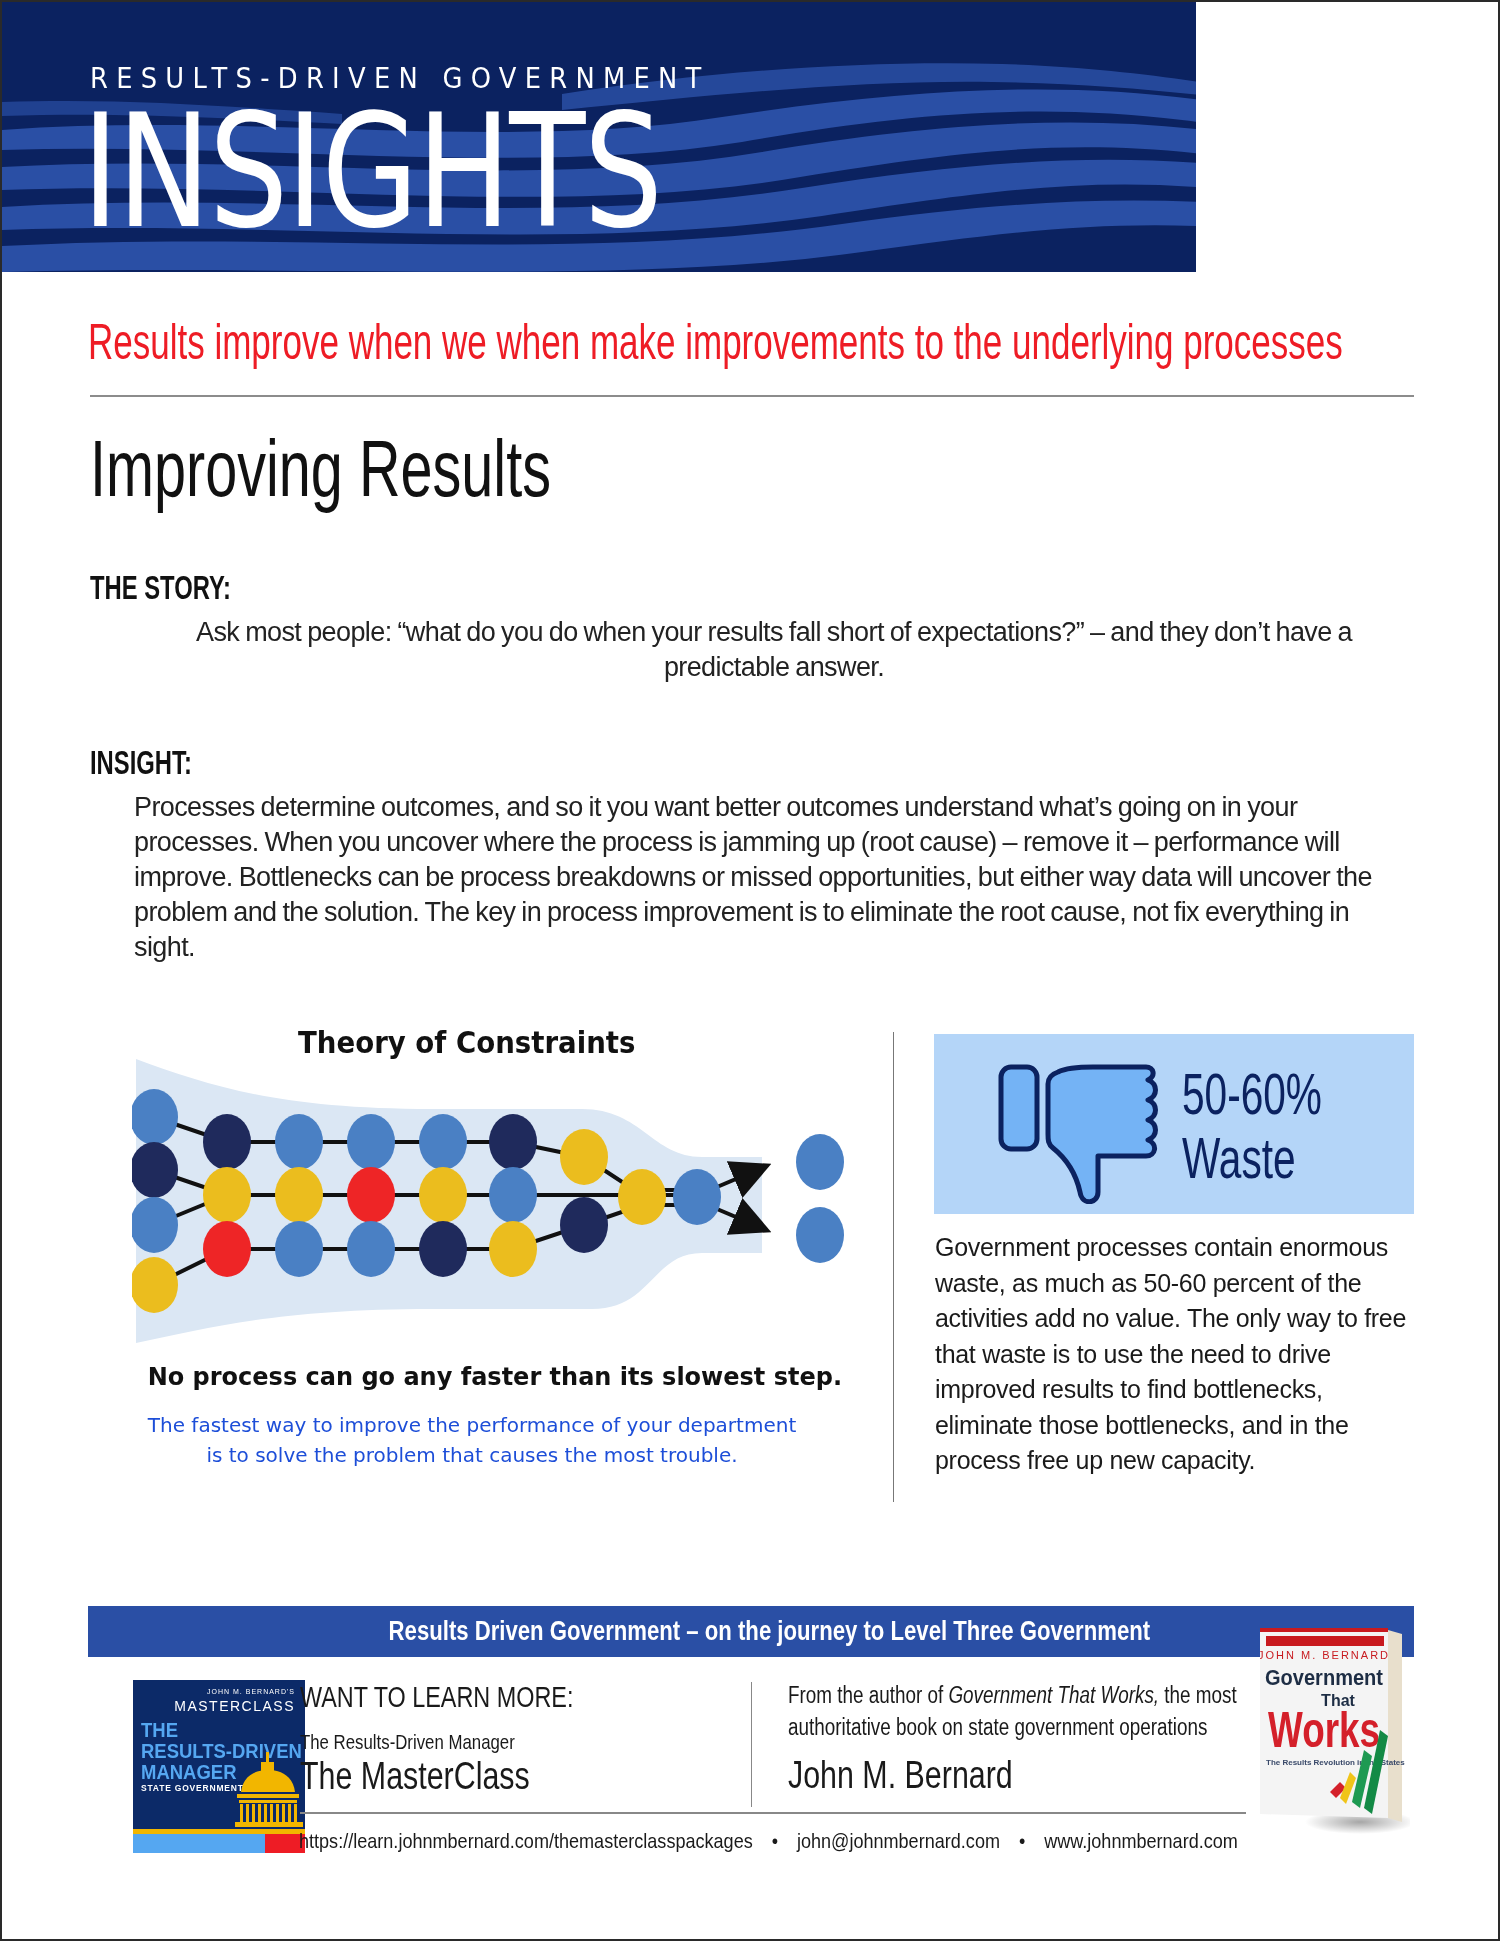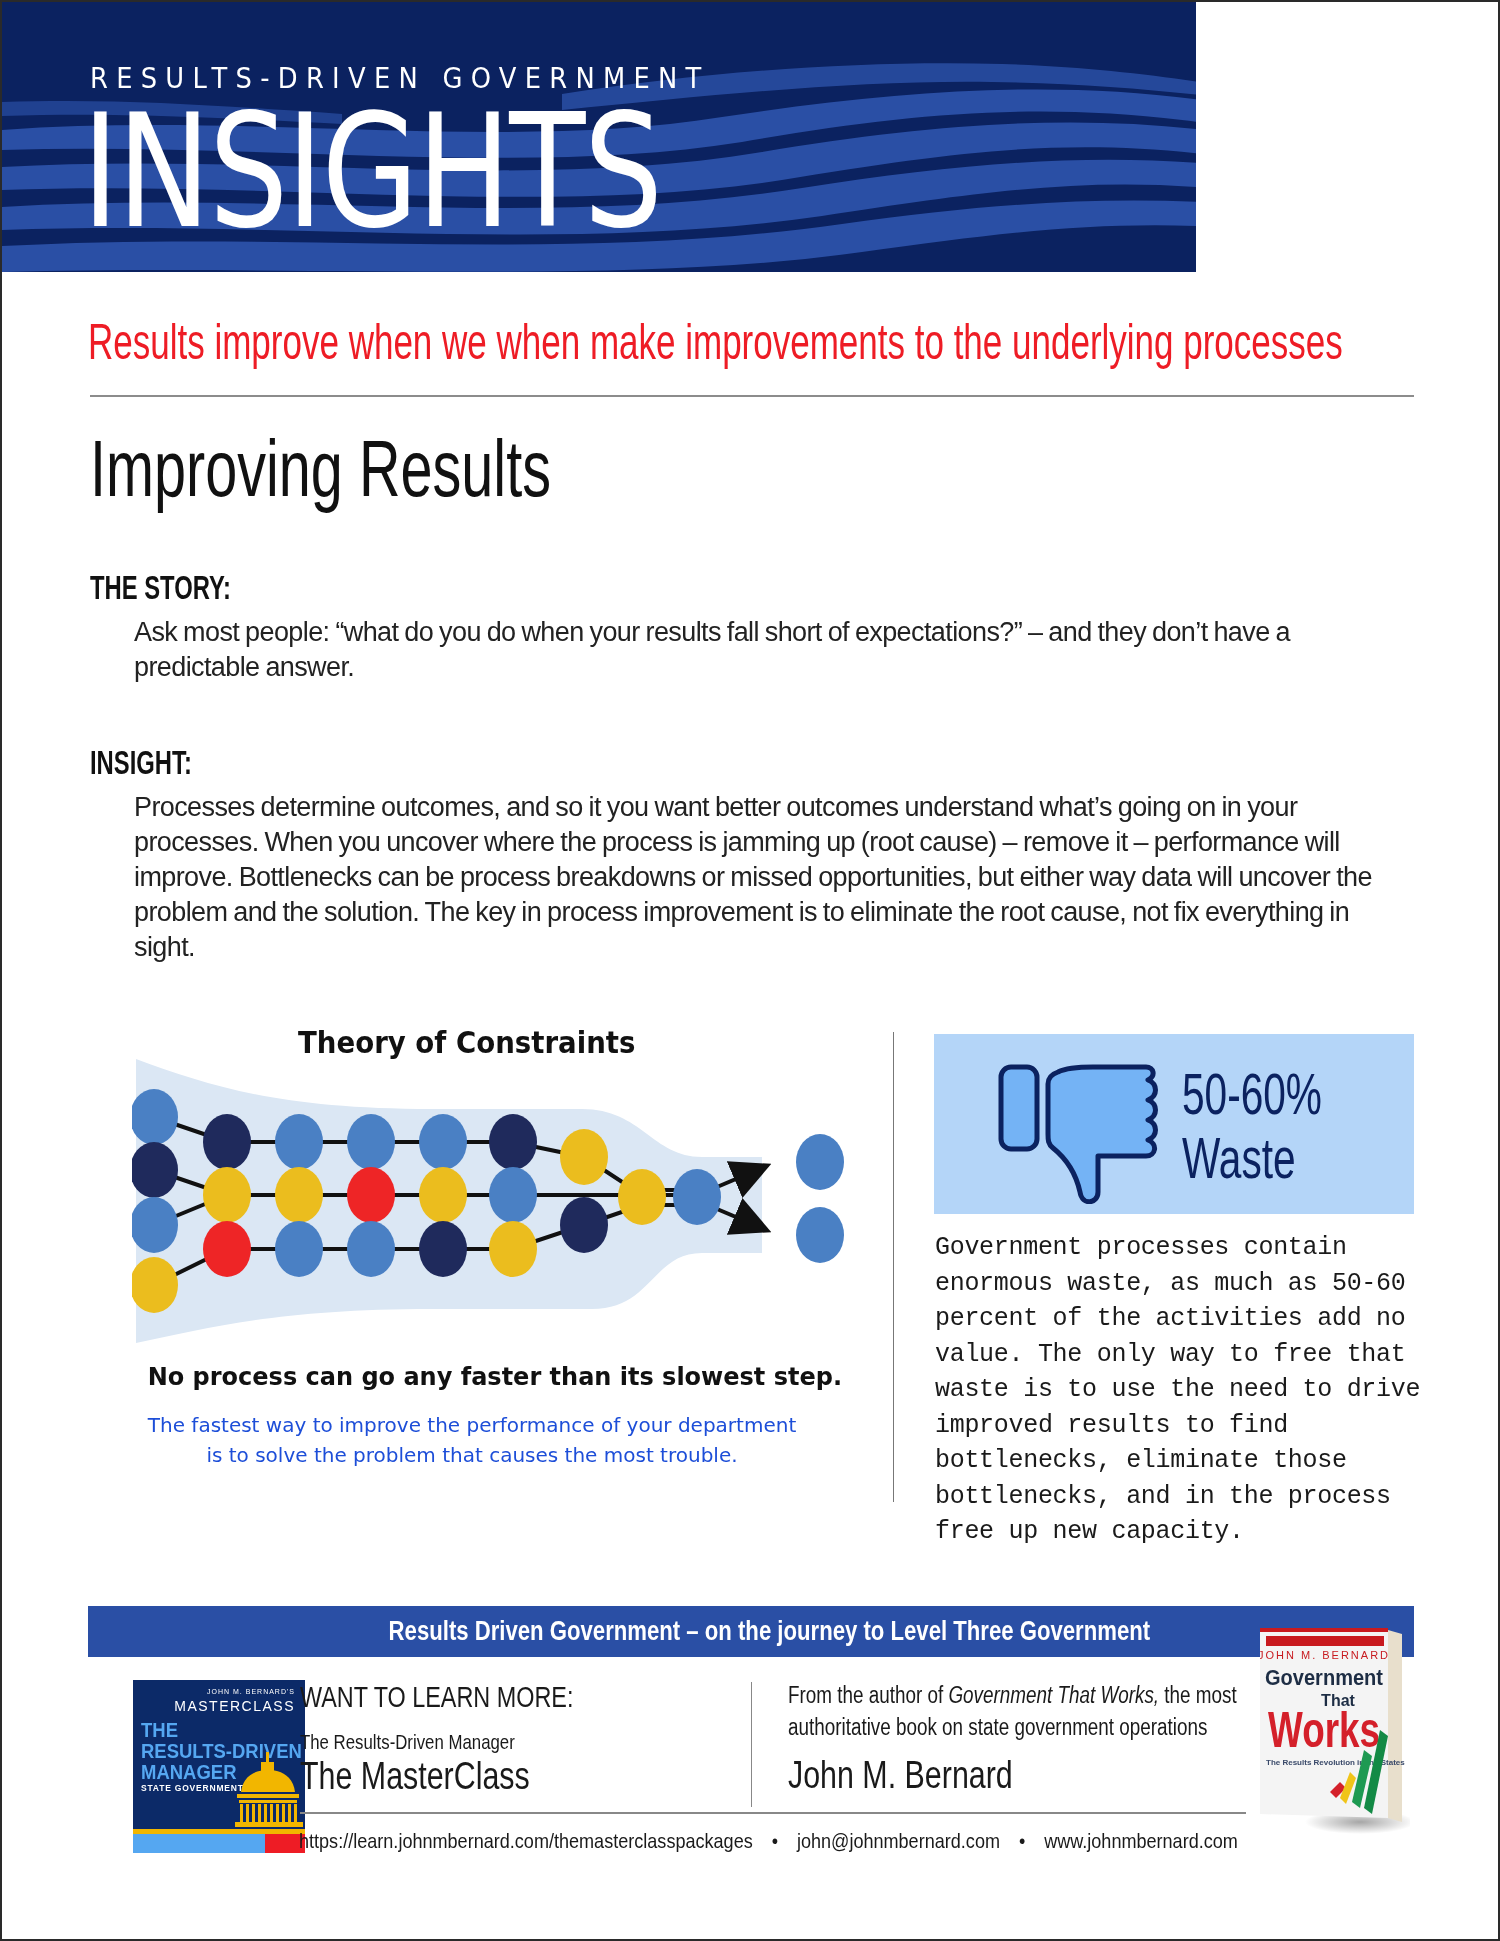--- a/index.html
+++ b/index.html
@@ -27,21 +27,21 @@
   
   .diagram { position: absolute; left: 130px; top: 1015px; width: 740px; height: 330px; }
   .diagram-title { position: absolute; left: 296px; top: 1023px; color: #111; font-family: "DejaVu Sans", sans-serif; font-weight: 700; font-size: 30px; white-space: nowrap; transform: scaleX(0.92); transform-origin: left top; }
   .caption-bold { position: absolute; left: 100px; top: 1361px; width: 740px; text-align: right; color: #111; font-family: "DejaVu Sans", sans-serif; font-weight: 700; font-size: 24px; white-space: nowrap; }
   .caption { position: absolute; left: 100px; top: 1408px; width: 740px; text-align: center; color: #1d4ed8; font-family: "DejaVu Sans", sans-serif; font-size: 20px; line-height: 30px; }
 
   .vdivider { position: absolute; left: 891px; top: 1030px; width: 1px; height: 470px; background: #777; }
 
   .waste-box { position: absolute; left: 932px; top: 1032px; width: 480px; height: 180px; background: #b4d5f8; }
   .waste-text { position: absolute; left: 248px; top: 28px; color: #0b2260; font-family: "Liberation Sans", sans-serif; font-size: 58px; line-height: 64px; white-space: nowrap; transform: scaleX(0.70); transform-origin: left top; }
-  .waste-para { position: absolute; left: 933px; top: 1228px; width: 490px; color: #1a1a1a; font-family: Liberation Mono, monospace; font-size: 25px; line-height: 35.5px; letter-spacing: -0.3px; }
+  .waste-para { position: absolute; left: 933px; top: 1228px; width: 490px; color: #1a1a1a; font-family: Liberation Sans, sans-serif; font-size: 25px; line-height: 35.5px; letter-spacing: -0.3px; }
 
   
   .banner { position: absolute; left: 86px; top: 1604px; width: 1326px; height: 51px; background: #2a4fa5; }
   .banner-text { position: absolute; left: 0; top: 0; width: 1326px; height: 51px; text-align: center; color: #ffffff; font-family: "Liberation Sans", sans-serif; font-weight: 700; font-size: 27px; line-height: 51px; white-space: nowrap; padding-left: 36px; }
   .banner-text span { display: inline-block; transform: scaleX(0.82); }
 
   .mc-logo { position: absolute; left: 88px; top: 1678px; width: 172px; height: 173px; background: #0c2a68; overflow: hidden; margin-left: 43px; }
   .mc-logo .small { position: absolute; right: 10px; top: 8px; color: #fff; font-size: 7px; letter-spacing: 1px; }
   .mc-logo .master { position: absolute; right: 10px; top: 18px; color: #fff; font-size: 14px; letter-spacing: 1.5px; }
   .mc-logo .big { position: absolute; left: 8px; color: #55a7f1; font-weight: 700; font-size: 21px; line-height: 20px; white-space: nowrap; transform: scaleX(0.88); transform-origin: left top; }
@@ -84,21 +84,21 @@
     <div class="badge">
       <span>#4</span>
     </div>
   </div>
 
   <div class="subtitle">Results improve when we when make improvements to the underlying processes</div>
   <div class="rule" style="top:393px;"></div>
   <div class="page-title">Improving Results</div>
 
   <div class="section-label" style="top:565px;">THE STORY:</div>
-  <div class="body-text narrow" style="top:613px;">Ask most people: “what do you do when your results fall short of expectations?” – and they don’t have a predictable answer.</div>
+  <div class="body-text narrow" style="top:613px;text-align:center;">Ask most people: “what do you do when your results fall short of expectations?” – and they don’t have a predictable answer.</div>
 
   <div class="section-label" style="top:740px;">INSIGHT:</div>
   <div class="body-text narrow" style="top:788px;">Processes determine outcomes, and so it you want better outcomes understand what’s going on in your processes. When you uncover where the process is jamming up (root cause) – remove it – performance will improve. Bottlenecks can be process breakdowns or missed opportunities, but either way data will uncover the problem and the solution. The key in process improvement is to eliminate the root cause, not fix everything in sight.</div>
 
   <div class="diagram-title">Theory of Constraints</div>
   <svg class="diagram" viewBox="0 0 740 330">
     <defs>
       <marker id="arrowhead" markerWidth="10" markerHeight="10" refX="8" refY="5" orient="auto">
         <path d="M0,0 L10,5 L0,10 Z" fill="#111"></path>
       </marker>

